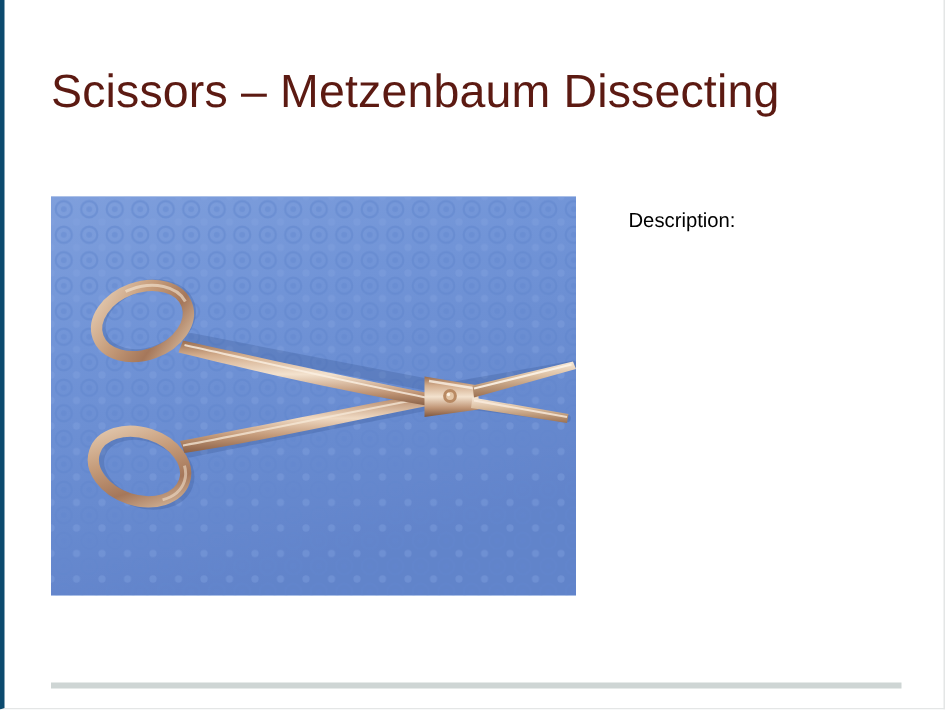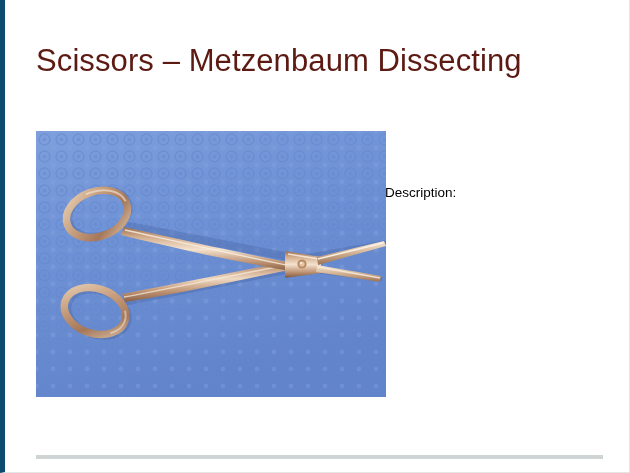--- a/index.html
+++ b/index.html
@@ -16,21 +16,21 @@
 
   
   .slide {
     position: relative;
     width: 630px;
     height: 473px;
     background: #ffffff;
     box-sizing: border-box;
     border-right: 1px solid #e4e6e6;
     border-bottom: 1px solid #e4e6e6;
-    border-left: 5px solid #0c4a6e;
+    border-left: 3px solid #0c4a6e;
     overflow: hidden;
   }
 
   
   .slide-title {
     position: absolute;
     left: 31px;
     top: 42px;
     width: 560px;
     font-size: 31px;
@@ -49,24 +49,23 @@
     width: 350px;
     height: 266px;
     overflow: hidden;
     background: #6d91d6;
   }
   .photo svg { display: block; }
 
   
   .desc-wrap {
     position: absolute;
-    left: 380px;
+    left: 416px;
     top: 138px;
     width: 196px;
-    margin-top: 46px;
   }
   .desc-label {
     font-size: 13.5px;
     line-height: 17px;
     color: #000000;
   }
   .desc-body {
     margin-top: 21px;
     font-size: 13.5px;
     line-height: 17.5px;

